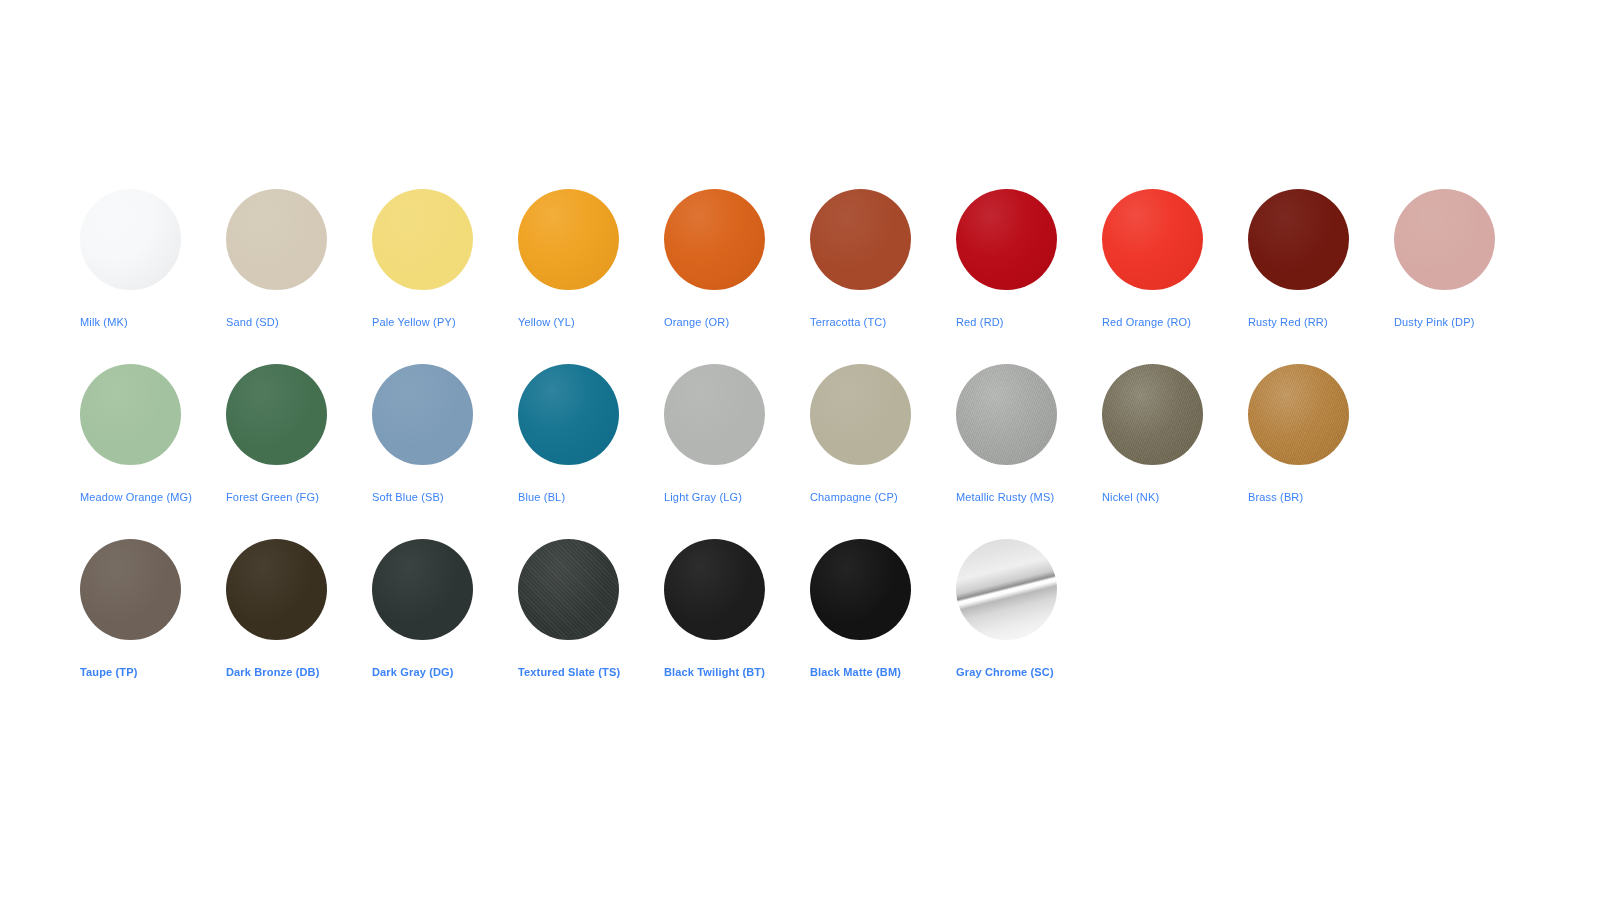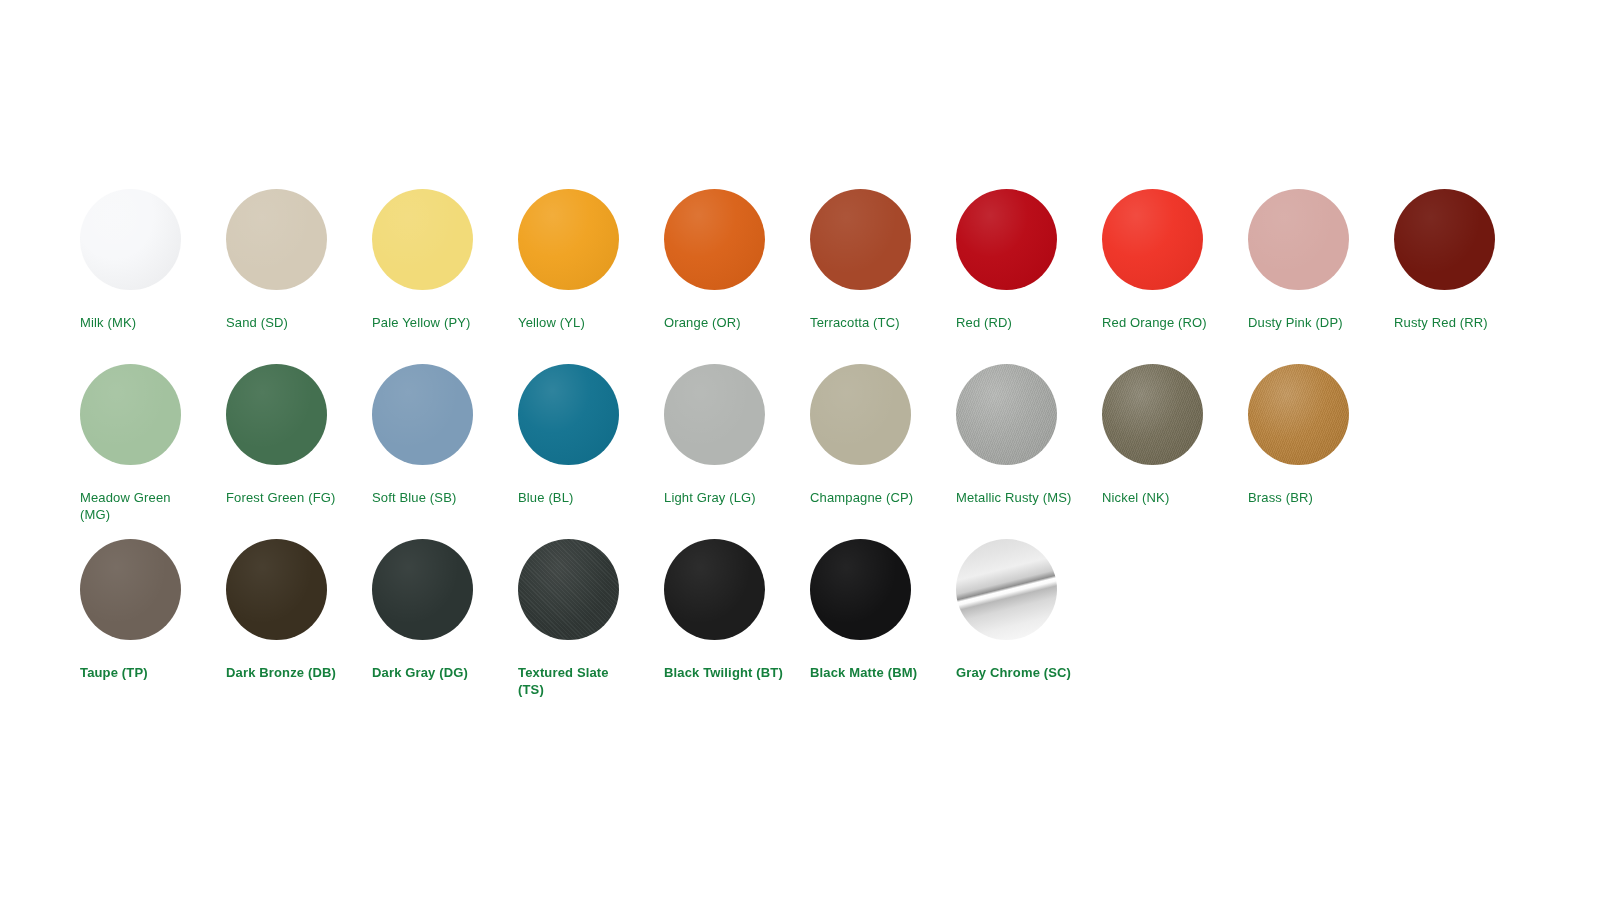--- a/index.html
+++ b/index.html
@@ -40,23 +40,23 @@
   .swatch-disc {
     width: 101px;
     height: 101px;
     border-radius: 50%;
     box-sizing: border-box;
   }
 
   .swatch-label {
     margin-top: 24px;
     width: 120px;
-    font-size: 13px;
+    font-size: 11px;
     line-height: 17px;
-    color: #15803d;
+    color: #3b82f6;
     letter-spacing: 0.15px;
     font-family: "Liberation Sans", sans-serif;
     white-space: normal;
     word-break: normal;
   }
 
   
   .row-1 { height: 175px; }
   .row-2 { height: 175px; }
   .row-3 { height: 175px; font-weight: bold; }
@@ -92,32 +92,32 @@
       </div>
       <div class="swatch-cell">
         <div class="swatch-disc" style="background: radial-gradient(at 34% 26%, rgba(255, 255, 255, 0.13) 0%, rgba(255, 255, 255, 0.03) 40%, rgba(0, 0, 0, 0.06) 100%), rgb(184, 6, 18);"></div>
         <div class="swatch-label">Red (RD)</div>
       </div>
       <div class="swatch-cell">
         <div class="swatch-disc" style="background: radial-gradient(at 34% 26%, rgba(255, 255, 255, 0.13) 0%, rgba(255, 255, 255, 0.03) 40%, rgba(0, 0, 0, 0.06) 100%), rgb(239, 49, 36);"></div>
         <div class="swatch-label">Red Orange (RO)</div>
       </div>
       <div class="swatch-cell">
+        <div class="swatch-disc" style="background: radial-gradient(at 36% 28%, rgba(255, 255, 255, 0.07) 0%, rgba(255, 255, 255, 0) 55%), rgb(113, 24, 15);"></div>
+        <div class="swatch-label">Rusty Red (RR)</div>
+      </div>
+      <div class="swatch-cell">
         <div class="swatch-disc" style="background: radial-gradient(at 36% 28%, rgba(255, 255, 255, 0.07) 0%, rgba(255, 255, 255, 0) 55%), rgb(214, 169, 164);"></div>
         <div class="swatch-label">Dusty Pink (DP)</div>
-      </div>
-      <div class="swatch-cell">
-        <div class="swatch-disc" style="background: radial-gradient(at 36% 28%, rgba(255, 255, 255, 0.07) 0%, rgba(255, 255, 255, 0) 55%), rgb(113, 24, 15);"></div>
-        <div class="swatch-label">Rusty Red (RR)</div>
       </div>
     </div>
   <div class="swatch-row row-2">
       <div class="swatch-cell">
         <div class="swatch-disc" style="background: radial-gradient(at 36% 28%, rgba(255, 255, 255, 0.07) 0%, rgba(255, 255, 255, 0) 55%), rgb(163, 194, 159);"></div>
-        <div class="swatch-label">Meadow Green (MG)</div>
+        <div class="swatch-label">Meadow Orange (MG)</div>
       </div>
       <div class="swatch-cell">
         <div class="swatch-disc" style="background: radial-gradient(at 36% 28%, rgba(255, 255, 255, 0.07) 0%, rgba(255, 255, 255, 0) 55%), rgb(68, 112, 80);"></div>
         <div class="swatch-label">Forest Green (FG)</div>
       </div>
       <div class="swatch-cell">
         <div class="swatch-disc" style="background: radial-gradient(at 36% 28%, rgba(255, 255, 255, 0.07) 0%, rgba(255, 255, 255, 0) 55%), rgb(125, 156, 184);"></div>
         <div class="swatch-label">Soft Blue (SB)</div>
       </div>
       <div class="swatch-cell">

